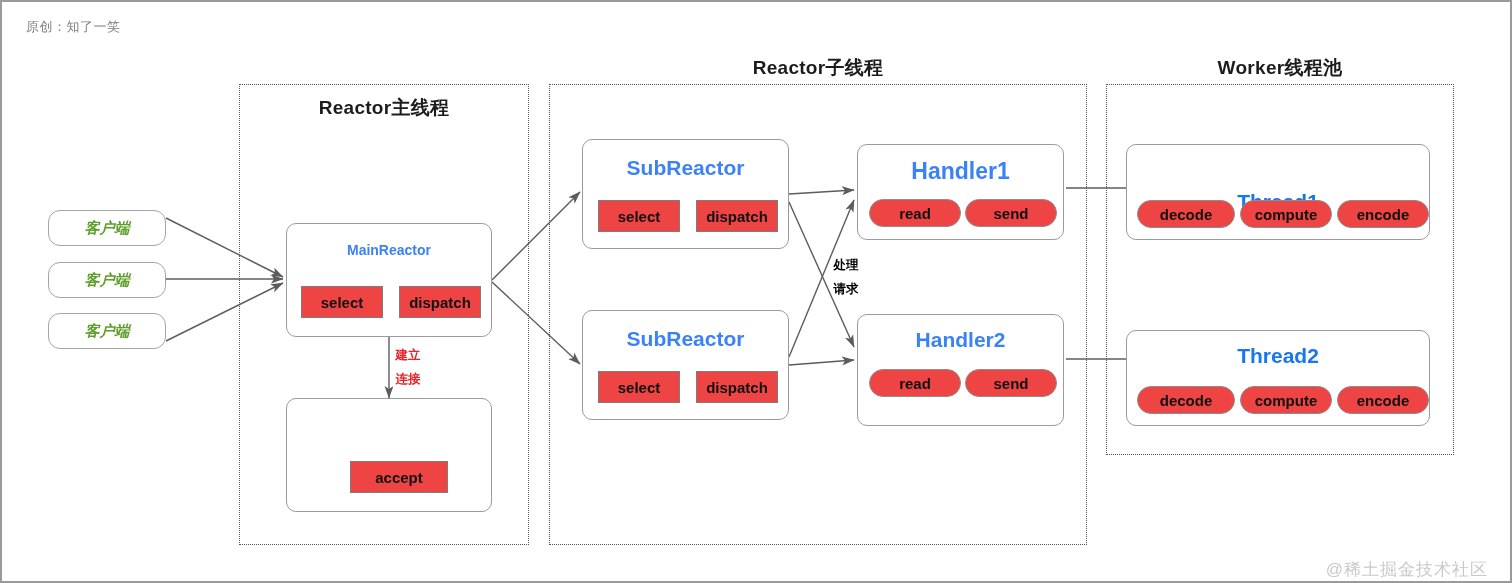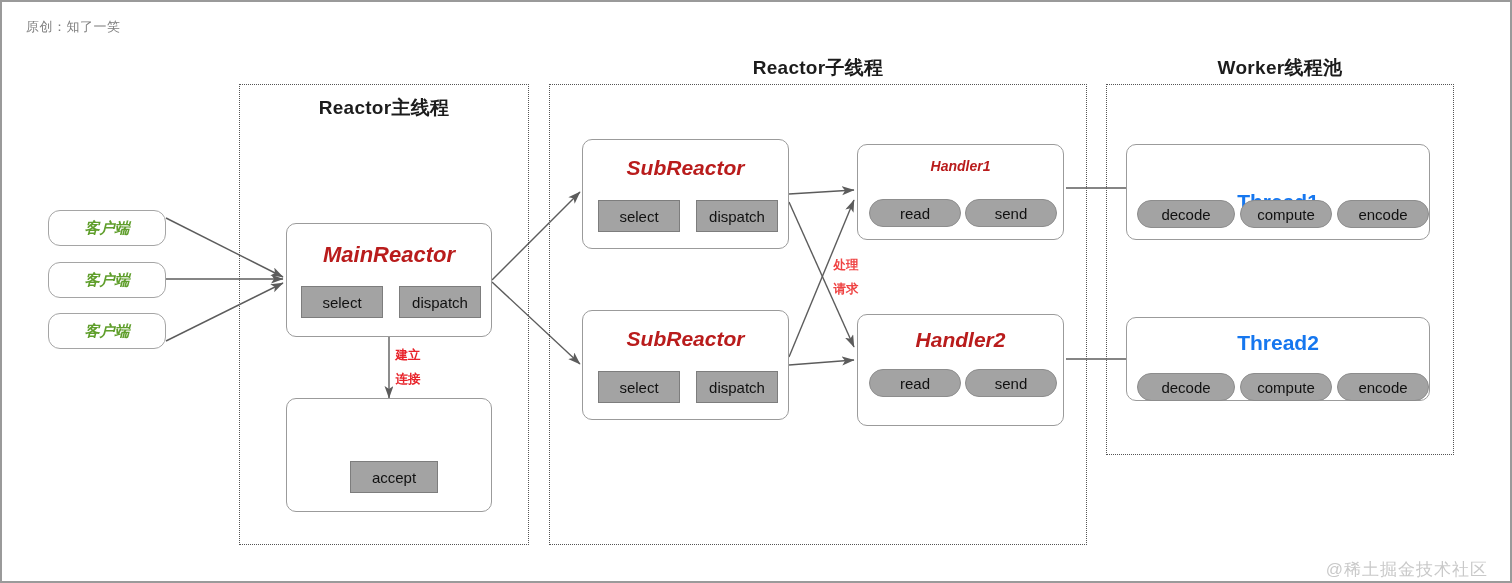--- a/index.html
+++ b/index.html
@@ -63,21 +63,21 @@
     border-radius: 10px;
     background: #ffffff;
   }
   .node-title {
     position: absolute;
     left: 0; right: 0;
     text-align: center;
     font-weight: bold;
     white-space: nowrap;
   }
-  .title-red { color: #b91c1c; font-style: italic; }
+  .title-red { color: #3b82f6; }
   .title-blue { color: #1677ef; }
 
   
   .client {
     border: 1px solid #a5a5a5;
     border-radius: 12px;
     background: #ffffff;
     display: flex;
     align-items: center;
     justify-content: center;
@@ -86,42 +86,42 @@
     color: #5f9e2b;
     font-weight: bold;
     font-style: italic;
     font-size: 15px;
     white-space: nowrap;
   }
 
   
   .chip {
     border: 1px solid #7d7d7d;
-    background: #a3a3a3;
+    background: #ef4444;
     display: flex;
     align-items: center;
     justify-content: center;
-    font-weight: normal;
+    font-weight: bold;
     font-size: 15px;
     color: #111111;
     white-space: nowrap;
   }
   .chip.rect { border-radius: 0px; }
   .chip.pill { border-radius: 14px; border-color: #8d8d8d; }
 
   
   .edge-label {
     color: #e8232a;
     font-size: 12.5px;
     font-weight: bold;
     white-space: nowrap;
     text-align: center;
     line-height: 1.95;
   }
-  .edge-label-red2 { color: #ef4444; }
+  .edge-label-red2 { color: #000000; }
 </style>
 </head>
 <body>
 
 <div id="page">
 
   <svg id="canvas" width="1512" height="583" viewBox="0 0 1512 583">
     <defs>
       <marker id="arrowGray" markerWidth="10" markerHeight="10" refX="8.6" refY="3.2" orient="auto" markerUnits="strokeWidth">
         <path d="M0,0 L9,3.2 L0,6.4 L2.2,3.2 z" fill="#5c5c5c"></path>
@@ -174,70 +174,70 @@
     <span class="client-label">客户端</span>
   </div>
   <div class="abs client" style="left:46px; top:260px; width:118px; height:36px;">
     <span class="client-label">客户端</span>
   </div>
   <div class="abs client" style="left:46px; top:311px; width:118px; height:36px;">
     <span class="client-label">客户端</span>
   </div>
 
   <div class="abs node" style="left:284px; top:221px; width:206px; height:114px;">
-    <div class="node-title title-red" style="top:18px; font-size:22px;">MainReactor</div>
+    <div class="node-title title-red" style="top:18px; font-size:14px;">MainReactor</div>
     <div class="abs chip rect" style="left:14px; top:62px; width:82px; height:32px;">select</div>
     <div class="abs chip rect" style="left:112px; top:62px; width:82px; height:32px;">dispatch</div>
   </div>
 
   <div class="abs edge-label" style="left:366px; top:341px; width:80px;">
     <div>建立</div>
     <div>连接</div>
   </div>
 
   <div class="abs node" style="left:284px; top:396px; width:206px; height:114px;">
-    <div class="abs chip rect" style="left:63px; top:62px; width:88px; height:32px;text-align:center;">accept</div>
+    <div class="abs chip rect" style="left:63px; top:62px; width:98px; height:32px;text-align:center;">accept</div>
   </div>
 
   <div class="abs node" style="left:580px; top:137px; width:207px; height:110px;">
     <div class="node-title title-red" style="top:16px; font-size:21px;">SubReactor</div>
     <div class="abs chip rect" style="left:15px; top:60px; width:82px; height:32px;">select</div>
     <div class="abs chip rect" style="left:113px; top:60px; width:82px; height:32px;">dispatch</div>
   </div>
 
   <div class="abs node" style="left:580px; top:308px; width:207px; height:110px;">
     <div class="node-title title-red" style="top:16px; font-size:21px;">SubReactor</div>
     <div class="abs chip rect" style="left:15px; top:60px; width:82px; height:32px;">select</div>
     <div class="abs chip rect" style="left:113px; top:60px; width:82px; height:32px;">dispatch</div>
   </div>
 
   <div class="abs edge-label edge-label-red2" style="left:815px; top:251px; width:58px;">
     <div>处理</div>
     <div>请求</div>
   </div>
 
   <div class="abs node" style="left:855px; top:142px; width:207px; height:96px;">
-    <div class="node-title title-red" style="top:13px; font-size:14px;">Handler1</div>
+    <div class="node-title title-red" style="top:13px; font-size:23px;">Handler1</div>
     <div class="abs chip pill" style="left:11px; top:54px; width:92px; height:28px;">read</div>
     <div class="abs chip pill" style="left:107px; top:54px; width:92px; height:28px;">send</div>
   </div>
 
   <div class="abs node" style="left:855px; top:312px; width:207px; height:112px;">
     <div class="node-title title-red" style="top:13px; font-size:21px;">Handler2</div>
     <div class="abs chip pill" style="left:11px; top:54px; width:92px; height:28px;">read</div>
     <div class="abs chip pill" style="left:107px; top:54px; width:92px; height:28px;">send</div>
   </div>
 
   <div class="abs node" style="left:1124px; top:142px; width:304px; height:96px;">
     <div class="node-title title-blue" style="top:13px; font-size:21px;margin-top:32px;">Thread1</div>
     <div class="abs chip pill" style="left:10px; top:55px; width:98px; height:28px;">decode</div>
     <div class="abs chip pill" style="left:113px; top:55px; width:92px; height:28px;">compute</div>
     <div class="abs chip pill" style="left:210px; top:55px; width:92px; height:28px;">encode</div>
   </div>
 
-  <div class="abs node" style="left:1124px; top:315px; width:304px; height:84px;">
+  <div class="abs node" style="left:1124px; top:328px; width:304px; height:96px;">
     <div class="node-title title-blue" style="top:13px; font-size:21px;">Thread2</div>
     <div class="abs chip pill" style="left:10px; top:55px; width:98px; height:28px;">decode</div>
     <div class="abs chip pill" style="left:113px; top:55px; width:92px; height:28px;">compute</div>
     <div class="abs chip pill" style="left:210px; top:55px; width:92px; height:28px;">encode</div>
   </div>
 
 </div>
 
 </body></html>

